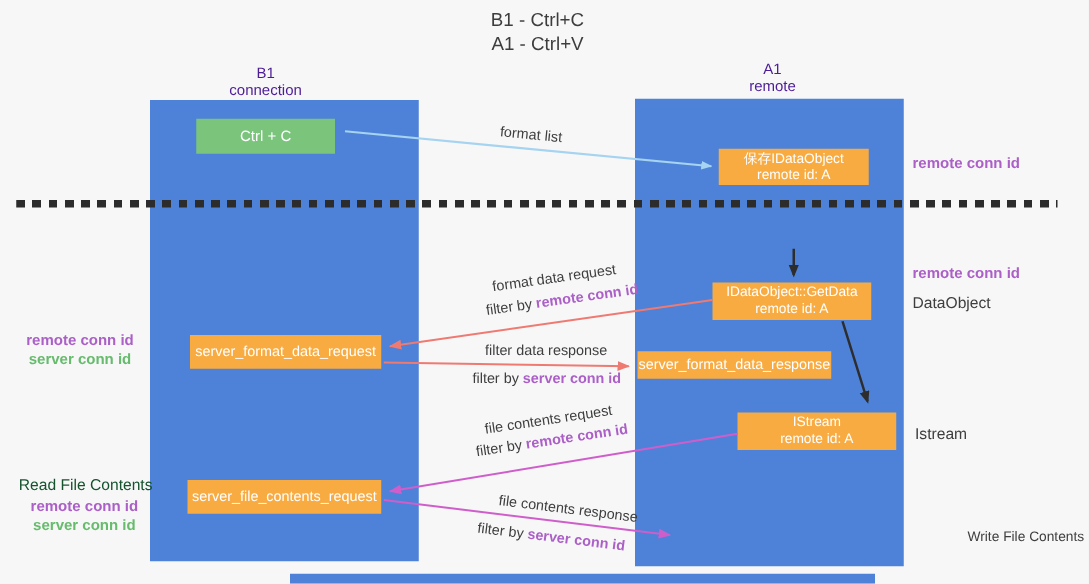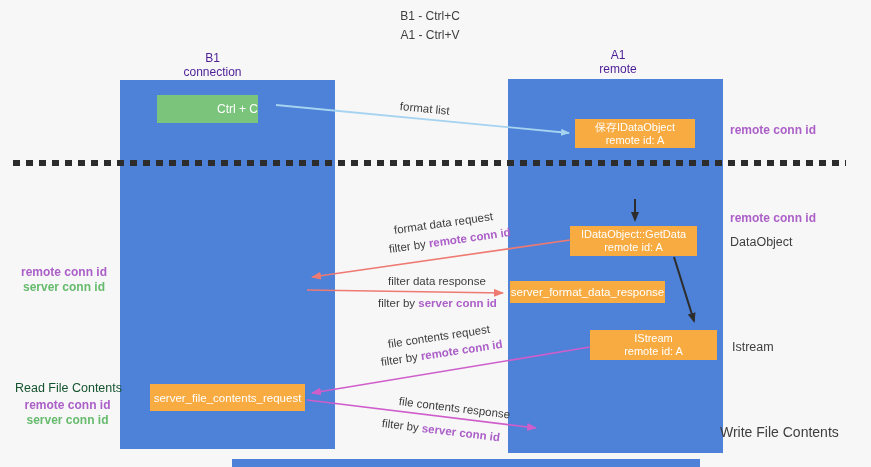--- a/index.html
+++ b/index.html
@@ -8,21 +8,21 @@
     position:relative;width:871px;height:467px;background:#f7f7f8;overflow:hidden;
     -webkit-font-smoothing:antialiased;
   }
   .col{background:#4d82d8;position:absolute;z-index:1;}
   .dashline{
     position:absolute;z-index:2;height:6px;
     background:repeating-linear-gradient(to right,#2c2c2c 0 7px,transparent 7px 13px);
   }
   .title{
     position:absolute;left:320px;top:7px;width:220px;text-align:center;
-    font-size:12px;line-height:19px;color:#3d3d3d;z-index:3;
+    font-size:15px;line-height:19px;color:#3d3d3d;z-index:3;
   }
   .colhdr{
     position:absolute;text-align:center;font-size:12px;line-height:14px;color:#4c1d95;z-index:3;
   }
   .box{
     position:absolute;z-index:4;display:flex;flex-direction:column;align-items:center;
     justify-content:center;color:#ffffff;text-align:center;
   }
   .box-green{background:#7ac47c;font-size:12px;}
   .box-orange{background:#f8ab41;}
@@ -58,35 +58,38 @@
     <div>A1</div>
     <div>remote</div>
   </div>
 
   <div class="col" style="left:120px;top:80px;width:215px;height:369px;"></div>
   <div class="col" style="left:508px;top:79px;width:215px;height:374px;"></div>
   <div class="col" style="left:232px;top:459px;width:468px;height:8px;"></div>
 
   <div class="dashline" style="left:13px;top:160px;width:833px;"></div>
 
-  <div class="box box-green" style="left:157px;top:95px;width:101px;height:28px;align-items:flex-end;">
+  <div class="box box-green" style="left:157px;top:95px;width:111px;height:28px;">
     <span>Ctrl + C</span>
   </div>
 
   <div class="box box-orange fs11" style="left:575px;top:119px;width:120px;height:29px;">
     <span class="l1">保存IDataObject</span>
     <span class="l2">remote id: A</span>
   </div>
 
 
   <div class="box box-orange fs11" style="left:570px;top:226px;width:127px;height:30px;">
     <span class="l1">IDataObject::GetData</span>
     <span class="l2">remote id: A</span>
   </div>
 
+  <div class="box box-orange fs115" style="left:152px;top:268px;width:153px;height:27px;">
+    <span>server_format_data_request</span>
+  </div>
 
   <div class="box box-orange fs115" style="left:510px;top:281px;width:155px;height:22px;">
     <span>server_format_data_response</span>
   </div>
 
   <div class="box box-orange fs11" style="left:590px;top:330px;width:127px;height:30px;">
     <span class="l1">IStream</span>
     <span class="l2">remote id: A</span>
   </div>
 
@@ -148,21 +151,21 @@
     <span>file contents response</span>
   </div>
   <div class="alabel" style="left:382px;top:417px;transform:rotate(7deg);">
     <span>filter by </span><span class="purple">server conn id</span>
   </div>
 
   <div class="sidelbl purple" style="left:730px;top:123px;">remote conn id</div>
   <div class="sidelbl purple" style="left:730px;top:211px;">remote conn id</div>
   <div class="sidelbl" style="left:730px;top:235px;font-size:12.5px;">DataObject</div>
   <div class="sidelbl" style="left:732px;top:340px;font-size:12.5px;">Istream</div>
-  <div class="sidelbl" style="left:720px;top:424px;font-size:14px;">Write File Contents</div>
+  <div class="sidelbl" style="left:774px;top:424px;font-size:11px;">Write File Contents</div>
 
   <div class="stacklbl" style="left:18px;top:265px;width:92px;">
     <div class="purple">remote conn id</div>
     <div class="green">server conn id</div>
   </div>
 
   <div class="stacklbl" style="left:15px;top:381px;width:105px;">
     <div style="color:#14532d;font-size:12.5px;">Read File Contents</div>
     <div class="purple" style="margin-top:2px;">remote conn id</div>
     <div class="green">server conn id</div>

